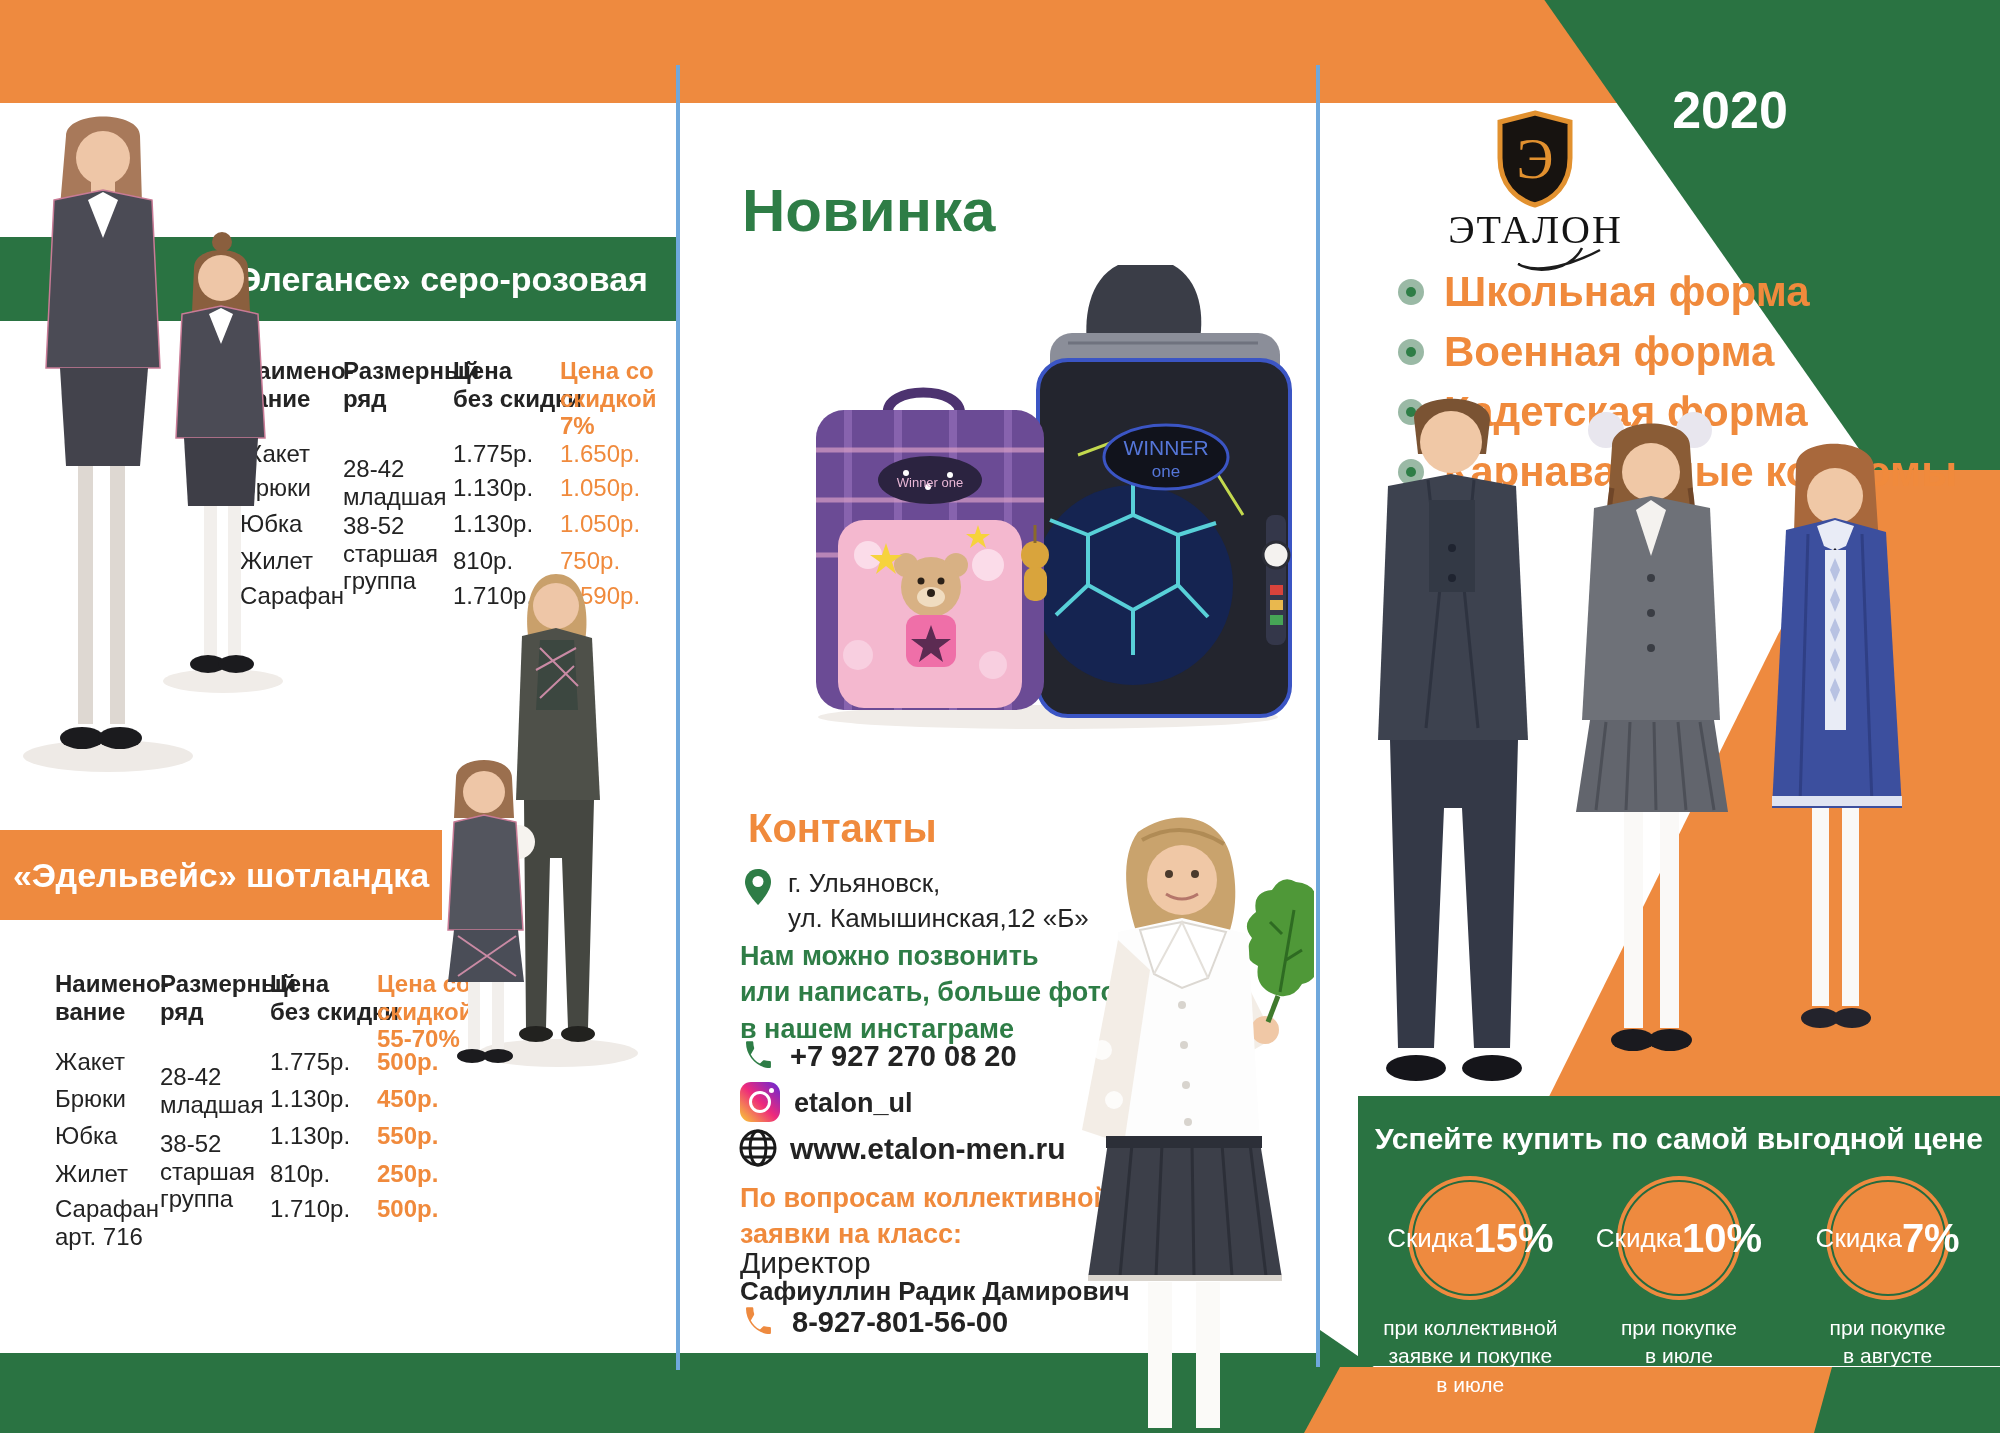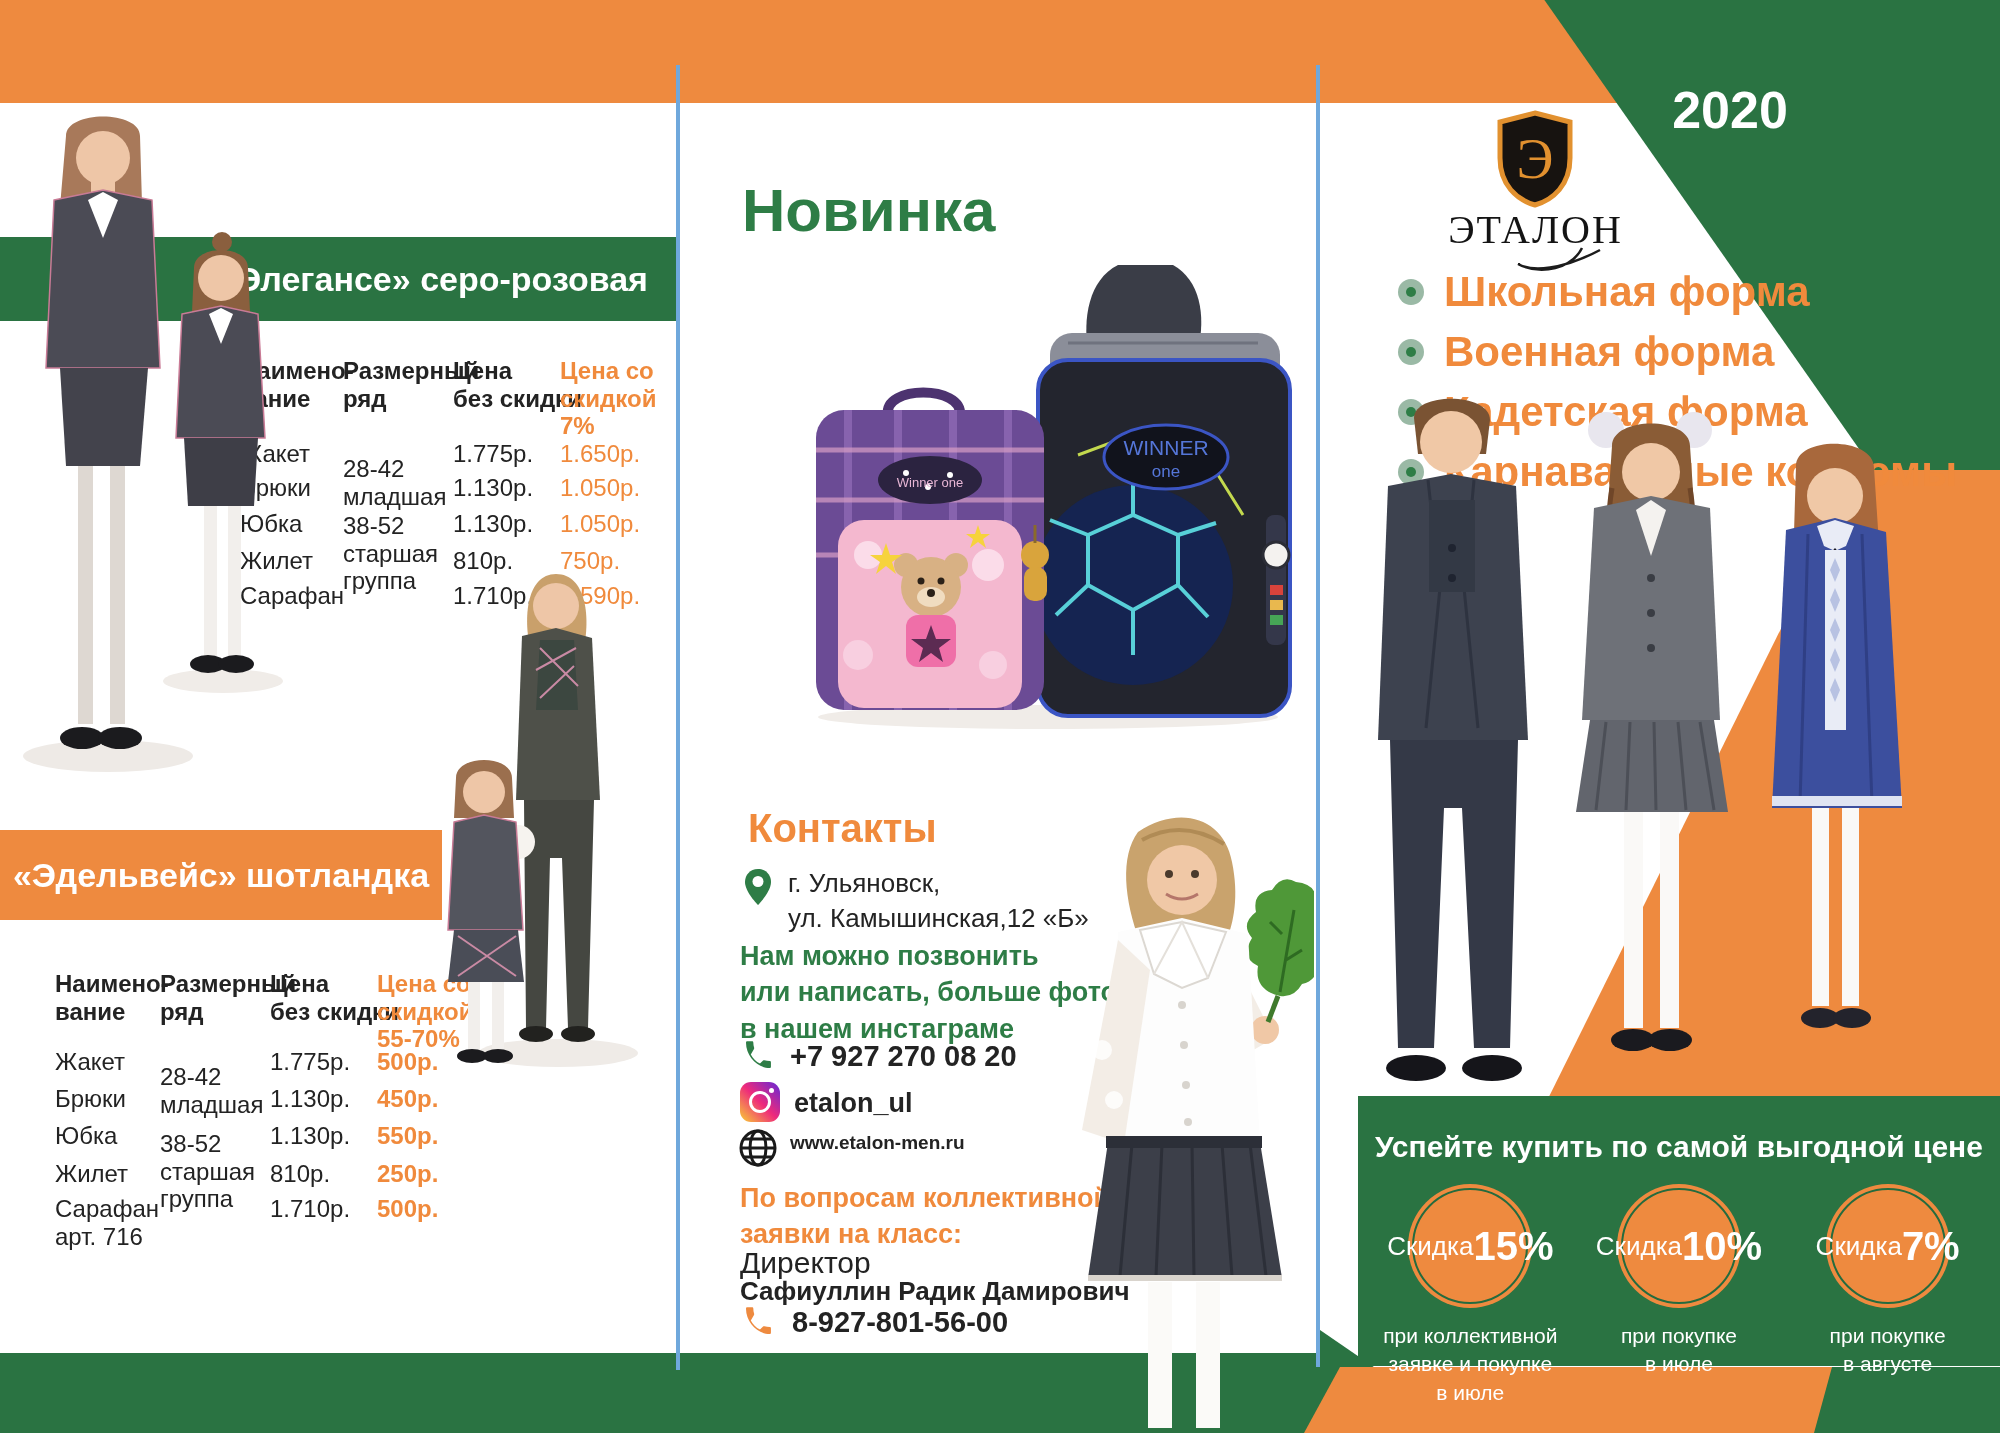--- a/index.html
+++ b/index.html
@@ -12,21 +12,21 @@
   .green-t{color:#2E7D46;}
   .white-t{color:#ffffff;}
   .banner{display:flex;align-items:center;color:#fff;font-weight:bold;font-size:34px;}
   .cell{position:absolute;font-size:24px;line-height:1.15;}
   .hdr{font-weight:bold;}
   .list-row{display:flex;align-items:center;gap:20px;margin-bottom:12px;}
   .bullet{width:26px;height:26px;border-radius:50%;background:#9ab9a5;position:relative;flex:0 0 auto;}
   .bullet::after{content:"";position:absolute;inset:8px;border-radius:50%;background:#2E7D46;}
   .prod-label{color:#F08A3C;font-weight:bold;font-size:42px;}
   .promo-panel{background:#2A7342;}
-  .promo-title{text-align:center;padding-top:34px;font-size:30px;font-weight:bold;color:#fff;}
+  .promo-title{text-align:center;padding-top:26px;font-size:30px;font-weight:bold;color:#fff;}
   .offers{display:flex;justify-content:space-around;margin-top:24px;padding:0 8px;}
   .offer{display:flex;flex-direction:column;align-items:center;width:205px;}
   .pcircle{width:112px;height:112px;border-radius:50%;background:#EE8A3F;border:2px solid #256b3e;
            box-shadow:0 0 0 4px #EE8A3F;display:flex;flex-direction:row;align-items:center;
            justify-content:center;color:#fff;}
   .pcircle .lbl{font-size:26px;line-height:1;}
   .pcircle .pct{font-size:40px;font-weight:bold;line-height:1.15;}
   .cond{margin-top:18px;font-size:21px;line-height:1.35;text-align:center;color:#fff;white-space:pre-line;}
   .insta{width:40px;height:40px;border-radius:11px;background:linear-gradient(45deg,#f9ce34,#ee2a7b,#6228d7);position:relative;}
   .insta::before{content:"";position:absolute;inset:9px;border:3px solid #fff;border-radius:50%;}
@@ -243,21 +243,21 @@
   <div class="abs bold" style="left:790px;top:1040px;font-size:29px;">+7 927 270 08 20</div>
 
   <div class="insta abs" style="left:740px;top:1082px;"></div>
   <div class="abs bold" style="left:794px;top:1088px;font-size:27px;">etalon_ul</div>
 
   <svg class="abs" style="left:738px;top:1128px;" width="40" height="40" viewBox="0 0 40 40">
     <circle cx="20" cy="20" r="17" fill="none" stroke="#1a1a1a" stroke-width="3"></circle>
     <ellipse cx="20" cy="20" rx="8" ry="17" fill="none" stroke="#1a1a1a" stroke-width="3"></ellipse>
     <path d="M3,20 L37,20 M5,11 L35,11 M5,29 L35,29" stroke="#1a1a1a" stroke-width="3" fill="none"></path>
   </svg>
-  <div class="abs bold" style="left:790px;top:1132px;font-size:19px;">www.etalon-men.ru</div>
+  <div class="abs bold" style="left:790px;top:1132px;font-size:30px;">www.etalon-men.ru</div>
 
   <div class="abs pre bold orange-t" style="left:740px;top:1180px;font-size:27px;line-height:1.35;">По вопросам коллективной
 заявки на класс:</div>
   <div class="abs" style="left:740px;top:1246px;font-size:30px;">Директор</div>
   <div class="abs bold" style="left:740px;top:1276px;font-size:26px;">Сафиуллин Радик Дамирович</div>
   <svg class="abs" style="left:742px;top:1306px;" width="32" height="32" viewBox="0 0 24 24">
     <path fill="#EE8A3F" d="M6.6 10.8c1.5 3 3.9 5.4 6.9 6.9l2.3-2.3c.3-.3.7-.4 1.1-.2 1.2.4 2.5.6 3.8.6.6 0 1 .4 1 1V20c0 .6-.4 1-1 1C11.8 21 3 12.2 3 2c0-.6.4-1 1-1h3.5c.6 0 1 .4 1 1 0 1.3.2 2.6.6 3.8.1.4 0 .8-.2 1.1L6.6 10.8z"></path>
   </svg>
   <div class="abs bold" style="left:792px;top:1306px;font-size:29px;">8-927-801-56-00</div>
 

